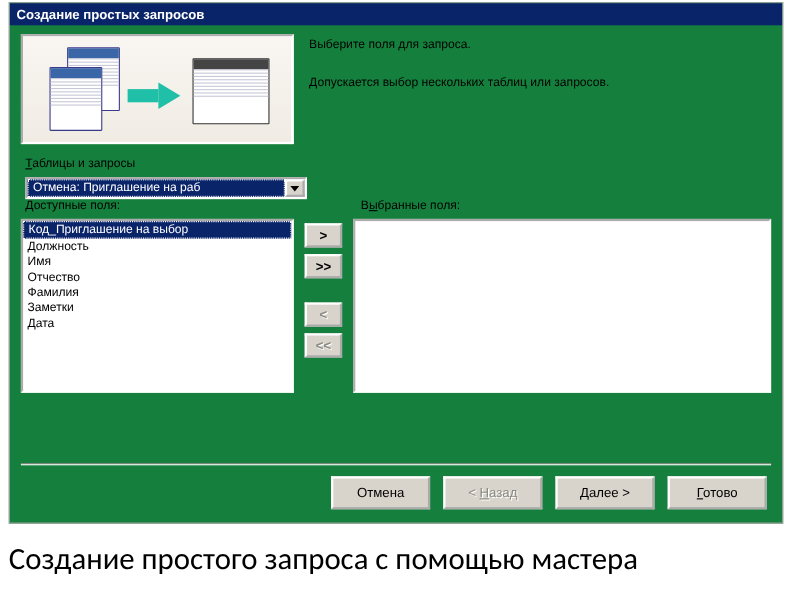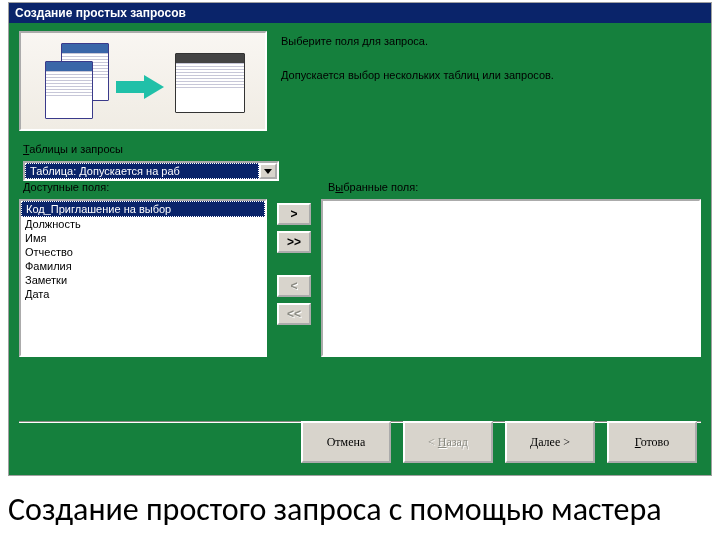--- a/index.html
+++ b/index.html
@@ -174,32 +174,31 @@
   }
   .footer-btns {
     position: absolute;
     bottom: 12px;
     right: 14px;
     display: flex;
     gap: 12px;
   }
   .footer-btns .wbtn {
     min-width: 90px;
-    height: 42px;
+    height: 30px;
     font-weight: normal;
     font-size: 12px;
-    font-family: Liberation Serif, serif;
   }
   .footer-btns .wbtn span u { text-decoration: underline; }
   .caption {
     position: absolute;
     left: 8px;
     top: 490px;
     font-family: Calibri, Arial, sans-serif;
-    font-size: 32px;
+    font-size: 28px;
     color: #000;
   }
 </style>
 </head>
 <body>
 
 <div class="window">
   <div class="titlebar">
     <span>Создание простых запросов</span>
   </div>
@@ -256,21 +255,21 @@
       <div class="toptext">
         <div class="l1">Выберите поля для запроса.</div>
         <div class="l2">Допускается выбор нескольких таблиц или запросов.</div>
       </div>
     </div>
 
     <div class="label">
       <u>Т</u><span>аблицы и запросы</span>
     </div>
     <div class="combo">
-      <div class="sel">Таблица: Допускается на раб</div>
+      <div class="sel">Отмена: Приглашение на раб</div>
       <div class="btn"></div>
     </div>
 
     <div class="labels-row">
       <div class="la"><u>Д</u>оступные поля:</div>
       <div>В<u>ы</u>бранные поля:</div>
     </div>
 
     <div class="fields-row">
       <div class="listbox" id="available-list">

